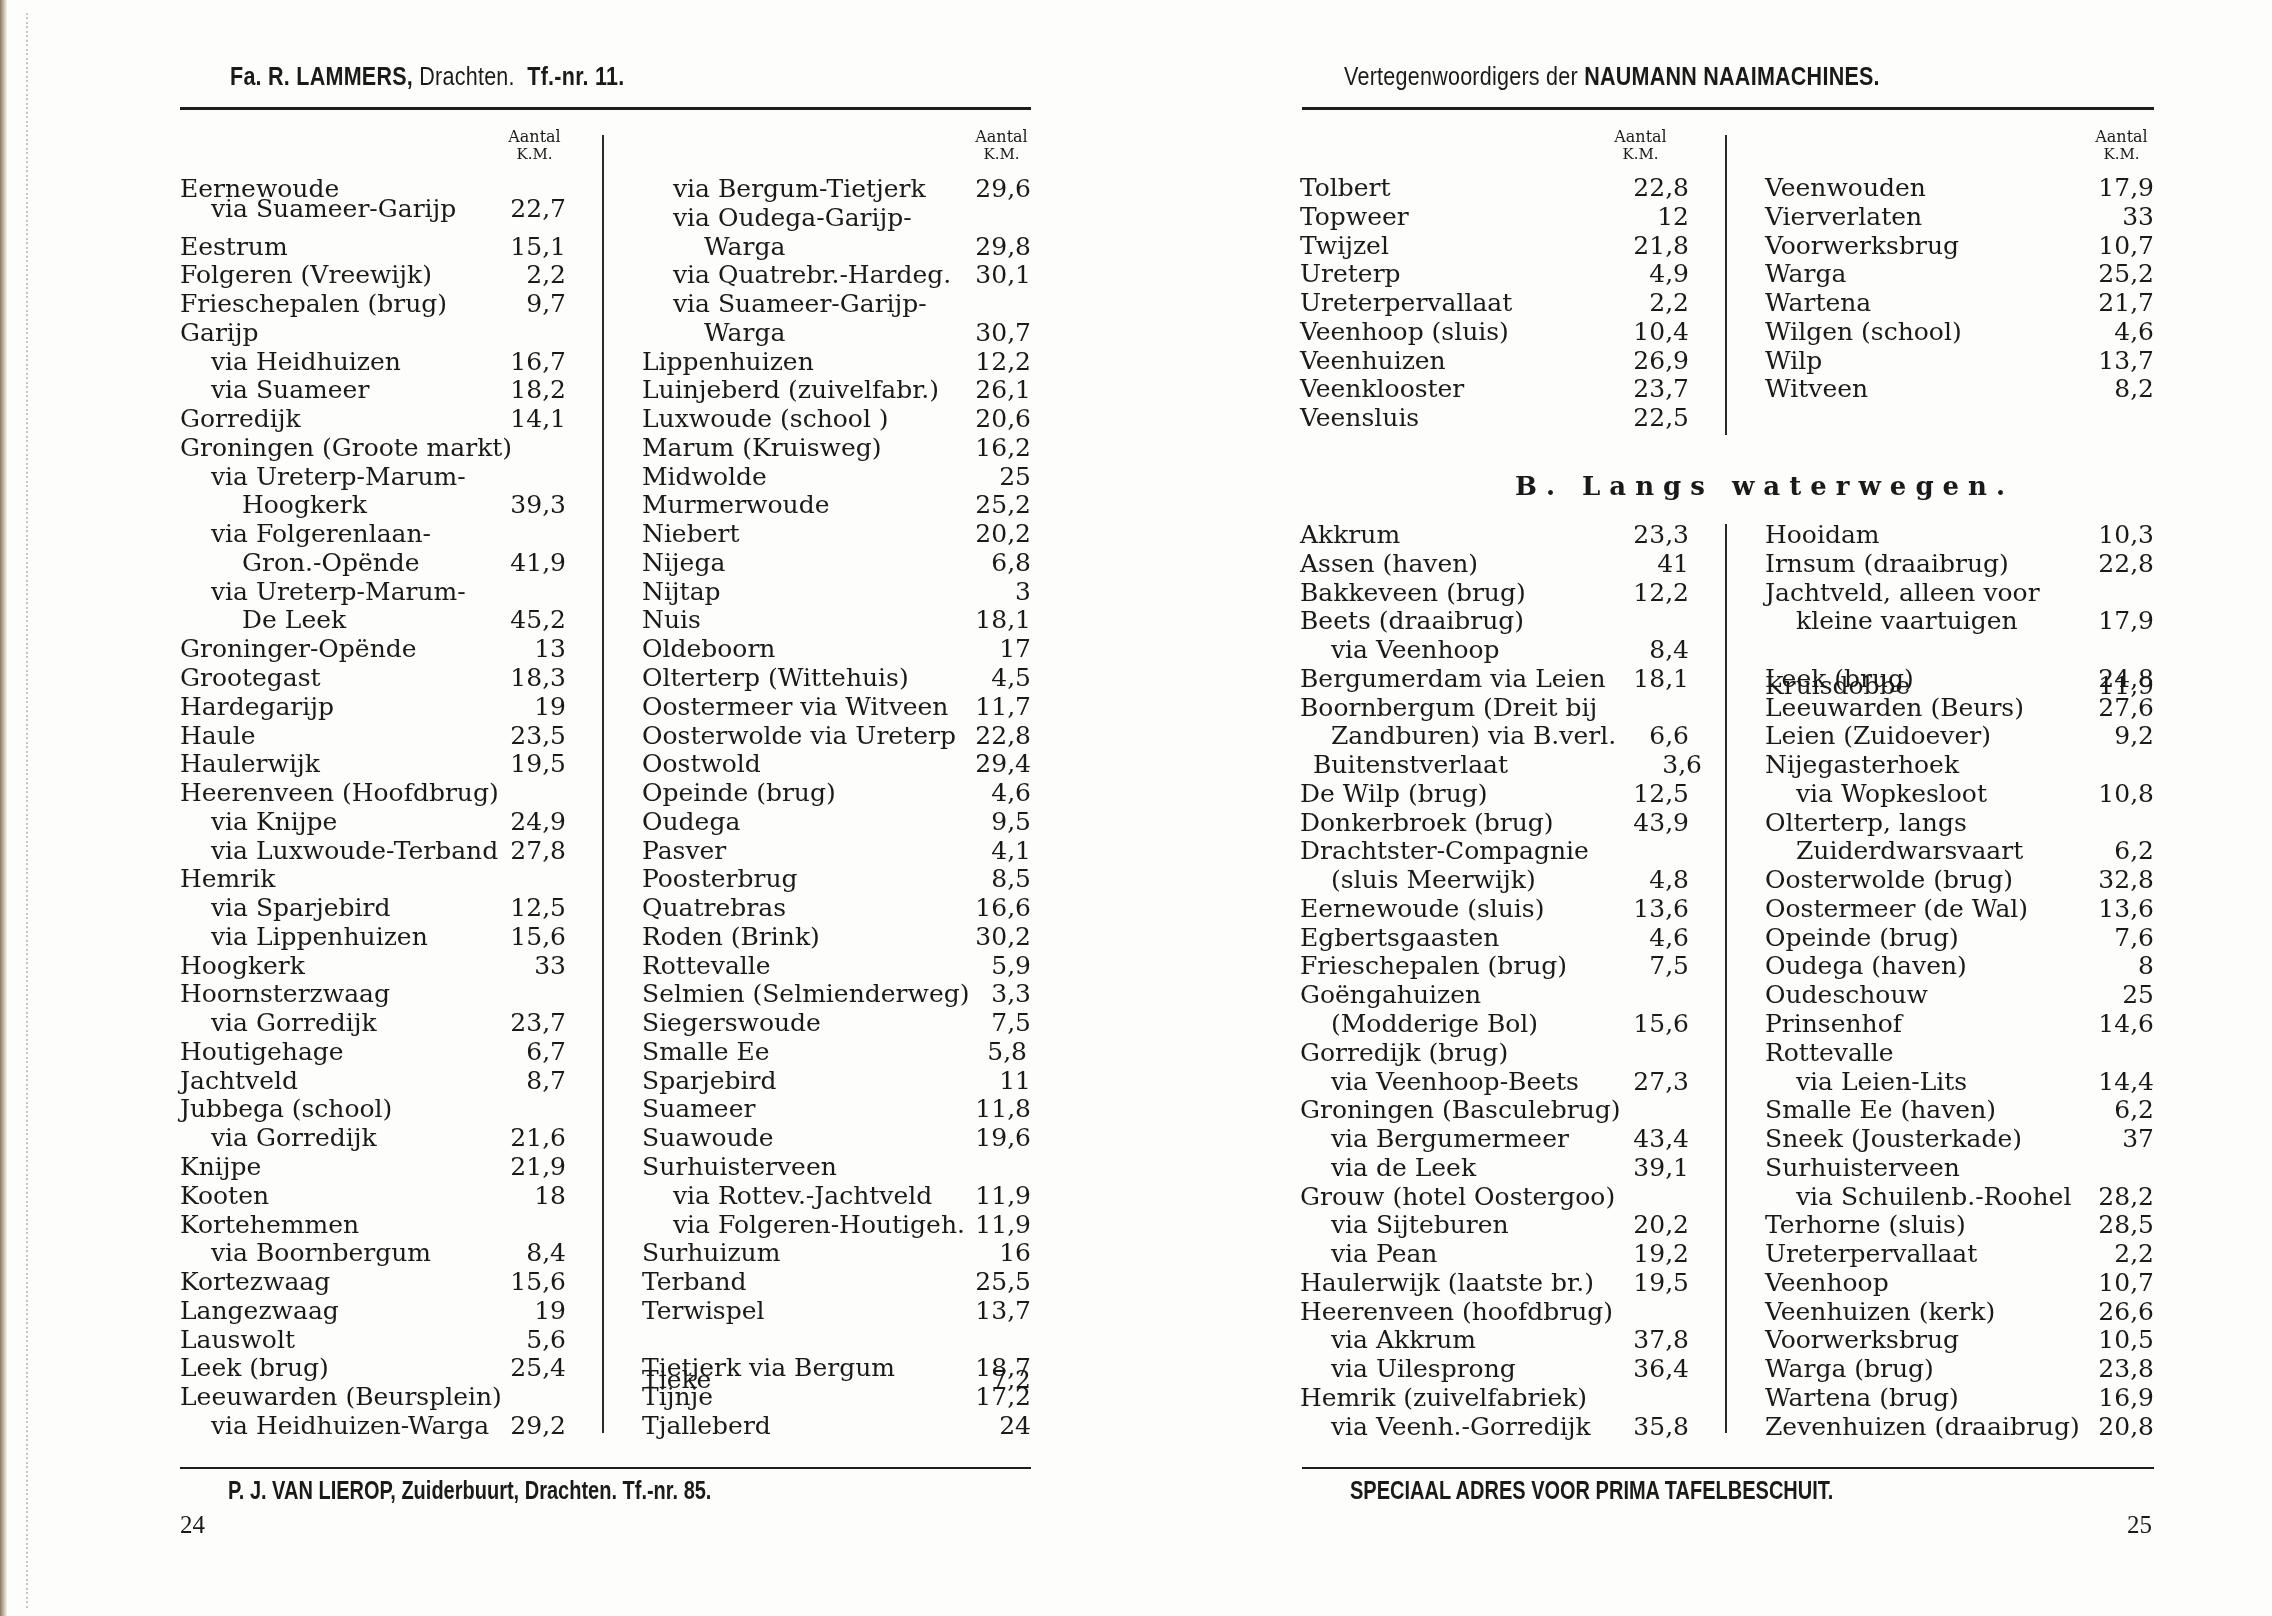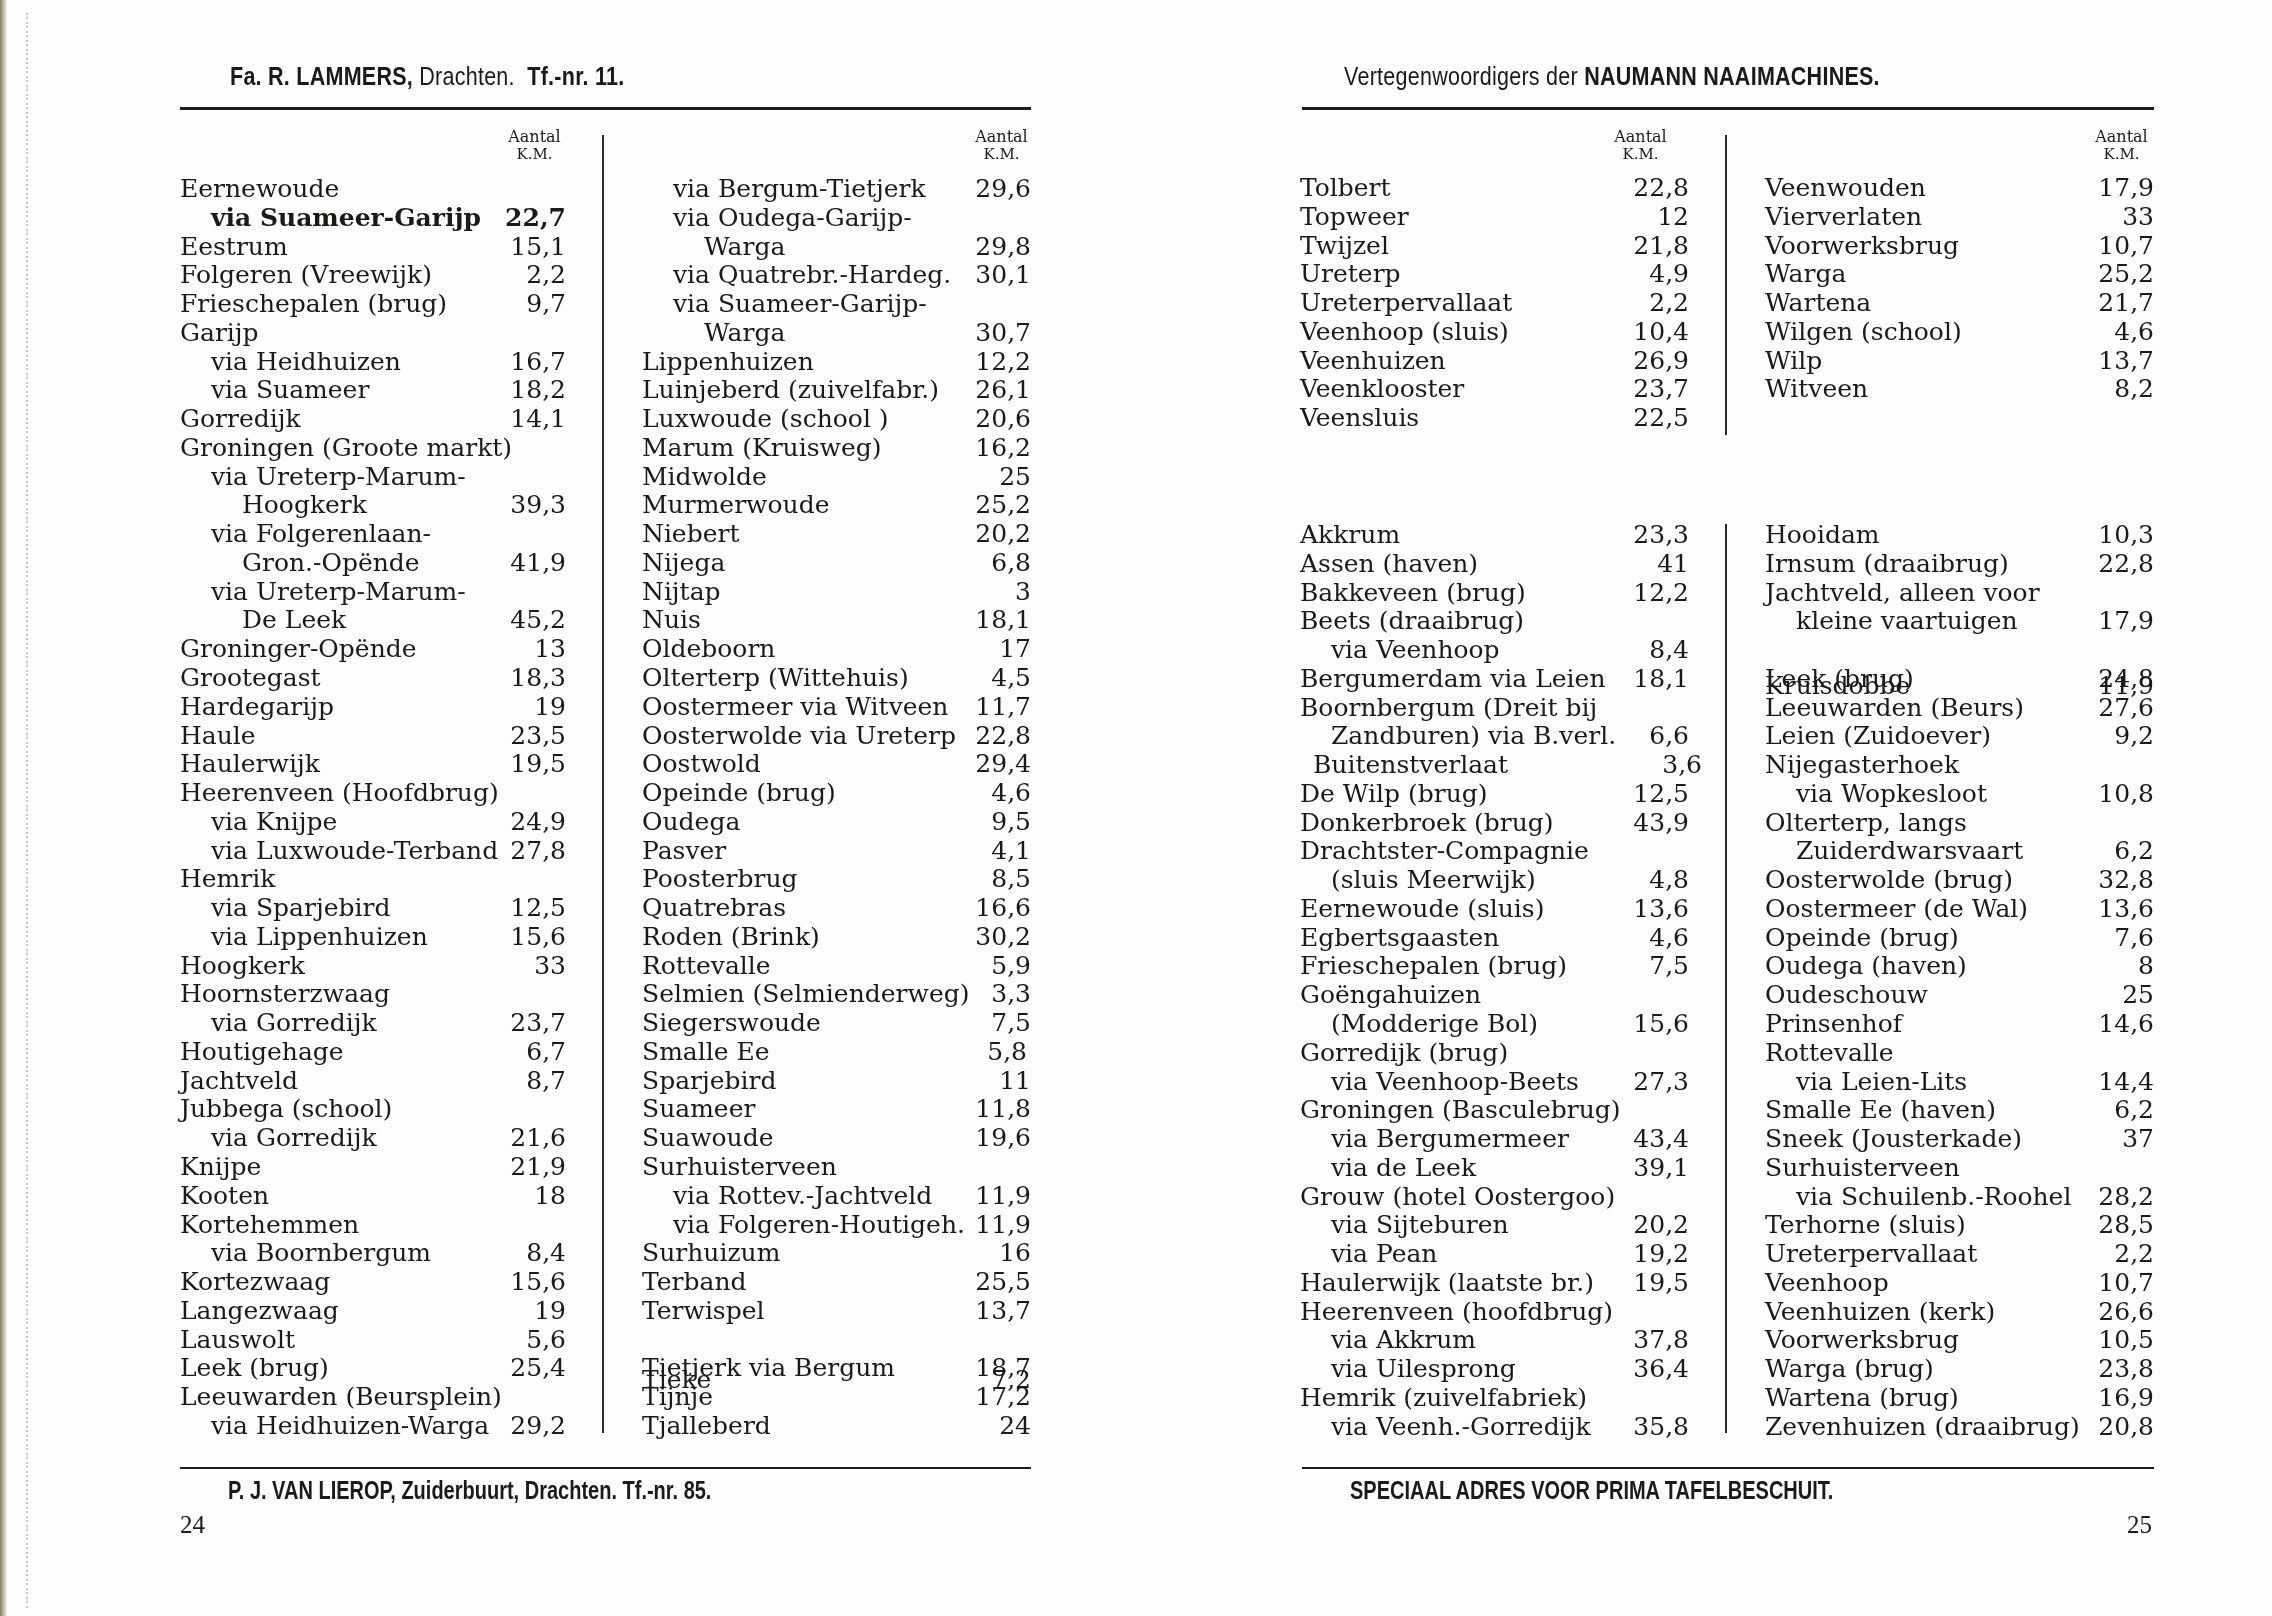--- a/index.html
+++ b/index.html
@@ -63,21 +63,21 @@
     <div class="sub">K.M.</div>
   </div>
 
   <div class="vdiv" style="left:602px; top:135px; height:1298px;"></div>
 
   <div class="tbl" id="L0" style="left:180px; top:175px; width:386px;">
       <div class="row" style="top: 0px; width: 386px;">
         <span class="name">Eernewoude</span>
         <span class="km" style="right: 0px;"></span>
       </div>
-      <div class="row" style="top: 29px; width: 386px; font-weight: bold;">
+      <div class="row" style="top: 20px; width: 386px;">
         <span class="name i1">via Suameer-Garijp</span>
         <span class="km" style="right: 0px;">22,7</span>
       </div>
       <div class="row" style="top: 58px; width: 386px;">
         <span class="name">Eestrum</span>
         <span class="km" style="right: 0px;">15,1</span>
       </div>
       <div class="row" style="top: 86px; width: 386px;">
         <span class="name">Folgeren (Vreewijk)</span>
         <span class="km" style="right: 0px;">2,2</span>
@@ -511,20 +511,21 @@
       <div class="row" style="top: 173px; width: 389px;">
         <span class="name">Wilp</span>
         <span class="km" style="right: 0px;">13,7</span>
       </div>
       <div class="row" style="top: 201px; width: 389px;">
         <span class="name">Witveen</span>
         <span class="km" style="right: 0px;">8,2</span>
       </div>
     </div>
 
+  <div class="section-title" style="left:379px; top:471px;">B. Langs waterwegen.</div>
 
   <div class="vdiv" style="left:589px; top:524px; height:909px;"></div>
 
   <div class="tbl" id="RB0" style="left:164px; top:521px; width:389px;">
       <div class="row" style="top: 0px; width: 389px;">
         <span class="name">Akkrum</span>
         <span class="km" style="right: 0px;">23,3</span>
       </div>
       <div class="row" style="top: 29px; width: 389px;">
         <span class="name">Assen (haven)</span>

